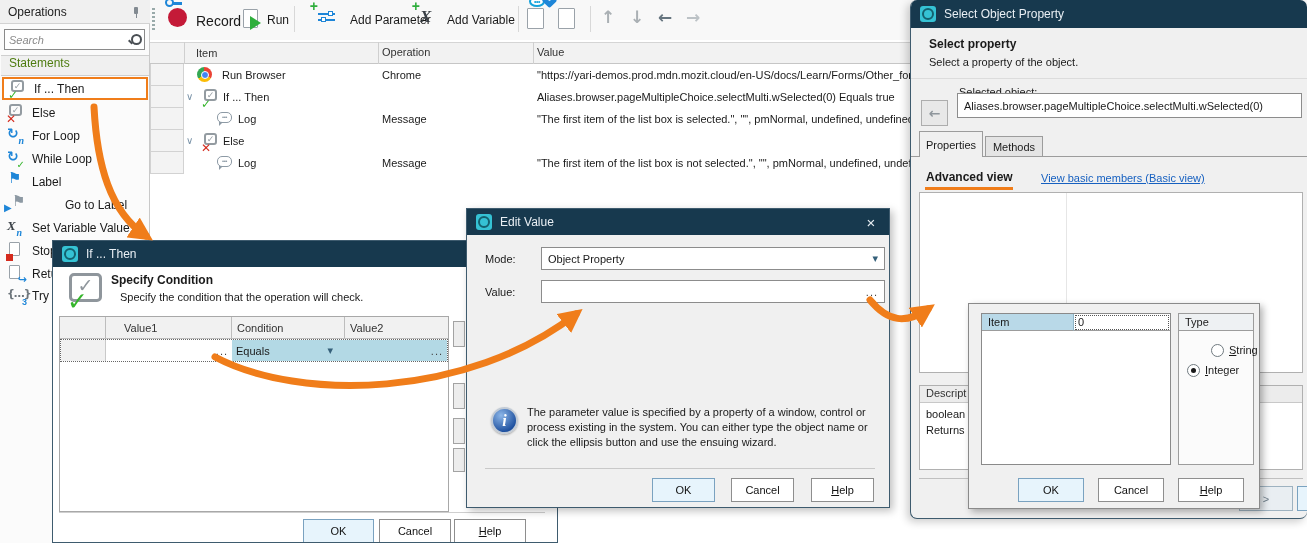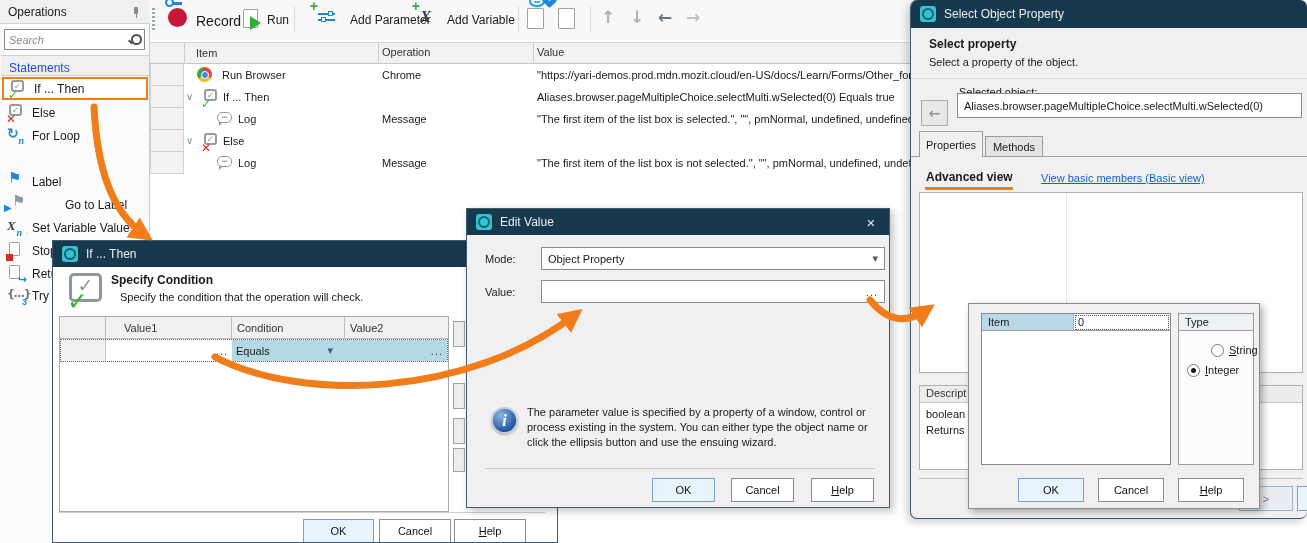--- a/index.html
+++ b/index.html
@@ -151,21 +151,21 @@
   
   <div class="abs" style="left:0;top:0;width:150px;height:543px;background:#fbfbfb;border-right:1px solid #c9c9c9;">
     <div class="abs" style="left:0;top:0;width:150px;height:24px;background:#f0f0f0;border-bottom:1px solid #d2d2d2;display:flex;align-items:center;padding:0 8px;">
       <span style="font-size:12px;color:#222;">Operations</span>
       <span class="pinic" style="margin-left:auto;"></span>
     </div>
     <div class="abs" style="left:4px;top:29px;width:141px;height:21px;background:#fff;border:1px solid #8a8a8a;display:flex;align-items:center;padding:0 4px;">
       <span style="font-style:italic;color:#8a8a8a;font-size:11px;">Search</span>
       <span class="magic" style="margin-left:auto;"></span>
     </div>
-    <div class="abs" style="left:1px;top:55px;width:148px;height:21px;background:#f0f0f0;border-top:1px solid #cfcfcf;border-bottom:1px solid #cfcfcf;display:flex;align-items:flex-end;padding:0 8px;font-size:12px;color:#1d4ed8;">
+    <div class="abs" style="left:1px;top:55px;width:148px;height:21px;background:#f0f0f0;border-top:1px solid #cfcfcf;border-bottom:1px solid #cfcfcf;display:flex;align-items:flex-start;padding:0 8px;font-size:12px;color:#4d7c0f;">
       <span>Statements</span>
     </div>
 
     <div class="sb-item selected" style="top:77px;">
       <span class="ic">
           <span class="chkbox"></span>
           <span class="sub-g"></span>
         </span>
       <span class="nw">If ... Then</span>
     </div>
@@ -175,20 +175,27 @@
           <span class="sub-r"></span>
         </span>
       <span class="nw">Else</span>
     </div>
     <div class="sb-item" style="top:124px;">
       <span class="ic">
           <span class="loopic"></span>
           <span class="loopn"></span>
         </span>
       <span class="nw">For Loop</span>
+    </div>
+    <div class="sb-item" style="top:147px;">
+      <span class="ic">
+          <span class="loopic"></span>
+          <span class="loopchk"></span>
+        </span>
+      <span class="nw">While Loop</span>
     </div>
     <div class="sb-item" style="top:170px;">
       <span class="ic">
           <span class="flagic"></span>
         </span>
       <span class="nw">Label</span>
     </div>
     <div class="sb-item" style="top:193px;gap:40px;">
       <span class="ic">
           <span class="flagic hollow" style="left:5px;"></span>

